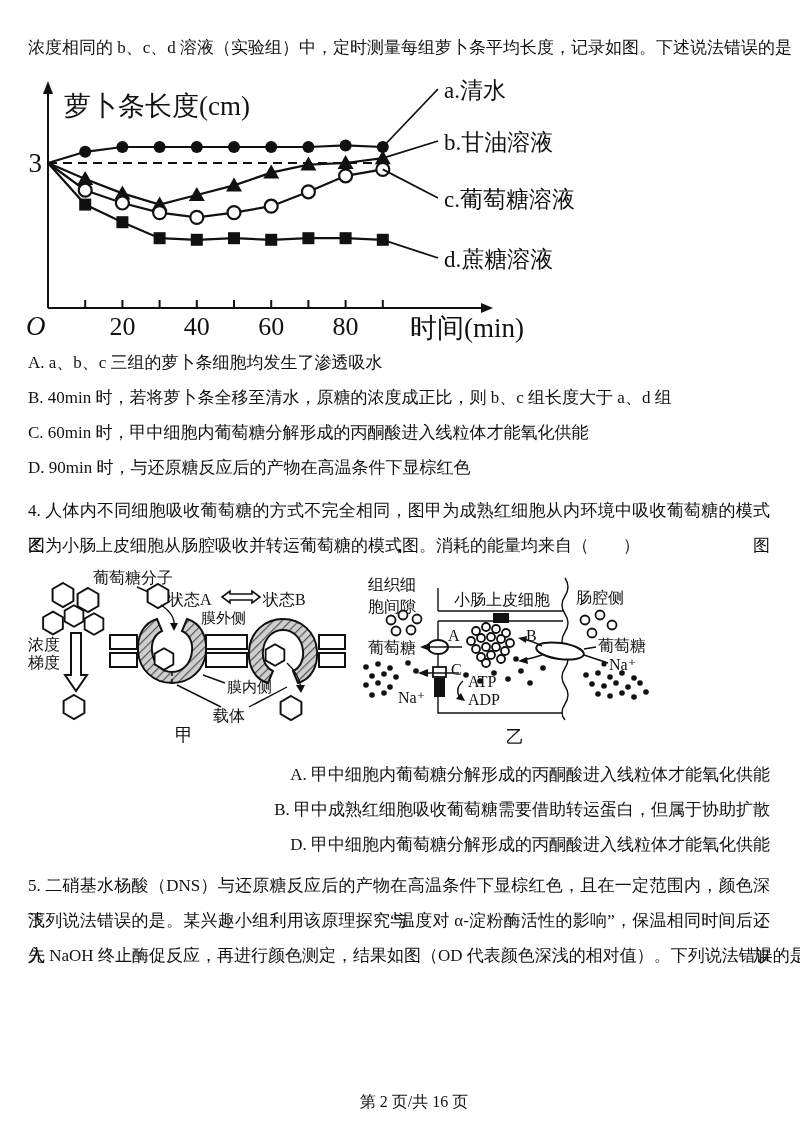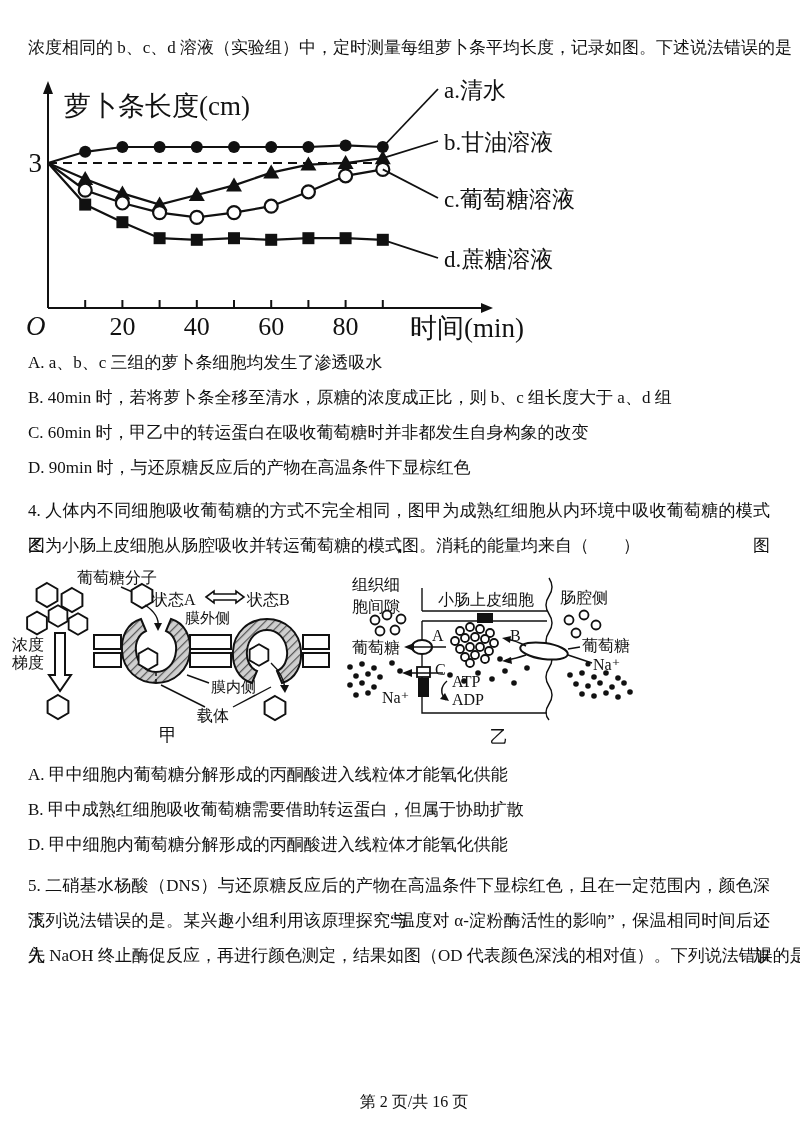--- a/index.html
+++ b/index.html
@@ -2,22 +2,22 @@
 <html><head>
 <meta charset="utf-8">
 <style>
   html,body{margin:0;padding:0;background:#fff;}
   body{width:800px;height:1128px;position:relative;font-family:"Liberation Serif","DejaVu Serif",serif;color:#111;}
   .page{position:relative;width:800px;height:1128px;overflow:hidden;}
   .tline{padding-left:28px;padding-right:30px;height:35px;line-height:35px;font-size:17px;white-space:nowrap;}
   .wrapline{padding-left:28px;padding-right:30px;height:35px;line-height:35px;font-size:17px;}
   .just{text-align:justify;text-align-last:justify;white-space:normal;}
   .chart-wrap{margin-top:8px;height:272px;}
-  .figures{height:190px;display:flex;align-items:center;padding-left:9px;}
-  .q4opts{margin-top:4px;}
+  .figures{height:190px;display:flex;align-items:center;padding-left:25px;}
+  .q4opts{margin-top:4px;text-align:right;}
   .q5blk{margin-top:6px;}
   .first{margin-top:30px;}
   .footer{position:absolute;top:1092px;left:0;width:800px;text-align:center;font-size:16px;line-height:20px;margin-left:14px;}
   svg text{fill:#111;}
   .t16{font-size:16px;}
   .t15{font-size:15px;}
   .t18{font-size:18px;letter-spacing:2px;}
   .fig-shape{fill:#fff;stroke:#111;stroke-width:2;}
   .thin{stroke:#111;stroke-width:1.4;fill:none;}
 </style>
@@ -98,21 +98,21 @@
         <rect x="302.40000000000003" y="159.20000000000005" width="12" height="12" fill="#111111"></rect>
         <rect x="339.6" y="159.20000000000005" width="12" height="12" fill="#111111"></rect>
         <rect x="376.8" y="160.8" width="12" height="12" fill="#111111"></rect>
         <line x1="382.8" y1="166.8" x2="438" y2="185" stroke="#111111" stroke-width="1.8"></line>
         <text x="444" y="194" font-size="23">d.蔗糖溶液</text>
       </svg>
   </div>
 
   <div class="tline">A. a、b、c 三组的萝卜条细胞均发生了渗透吸水</div>
   <div class="tline">B. 40min 时，若将萝卜条全移至清水，原糖的浓度成正比，则 b、c 组长度大于 a、d 组</div>
-  <div class="tline">C. 60min 时，甲乙中的转运蛋白在吸收葡萄糖时并非都发生自身构象的改变</div>
+  <div class="tline">C. 60min 时，甲中细胞内葡萄糖分解形成的丙酮酸进入线粒体才能氧化供能</div>
   <div class="tline">D. 90min 时，与还原糖反应后的产物在高温条件下显棕红色</div>
 
   <div class="wrapline just" style="margin-top:8px;">4. 人体内不同细胞吸收葡萄糖的方式不完全相同，图甲为成熟红细胞从内环境中吸收葡萄糖的模式图，图</div>
   <div class="tline">乙为小肠上皮细胞从肠腔吸收并转运葡萄糖的模式图。消耗的能量均来自（　　）</div>
 
   <div class="figures">
 
     <svg width="330" height="190" viewBox="0 0 330 190">
       <defs>
         <polygon id="hex" points="0,-12 10.4,-6 10.4,6 0,12 -10.4,6 -10.4,-6" fill="#fff" stroke="#111" stroke-width="2"></polygon>

